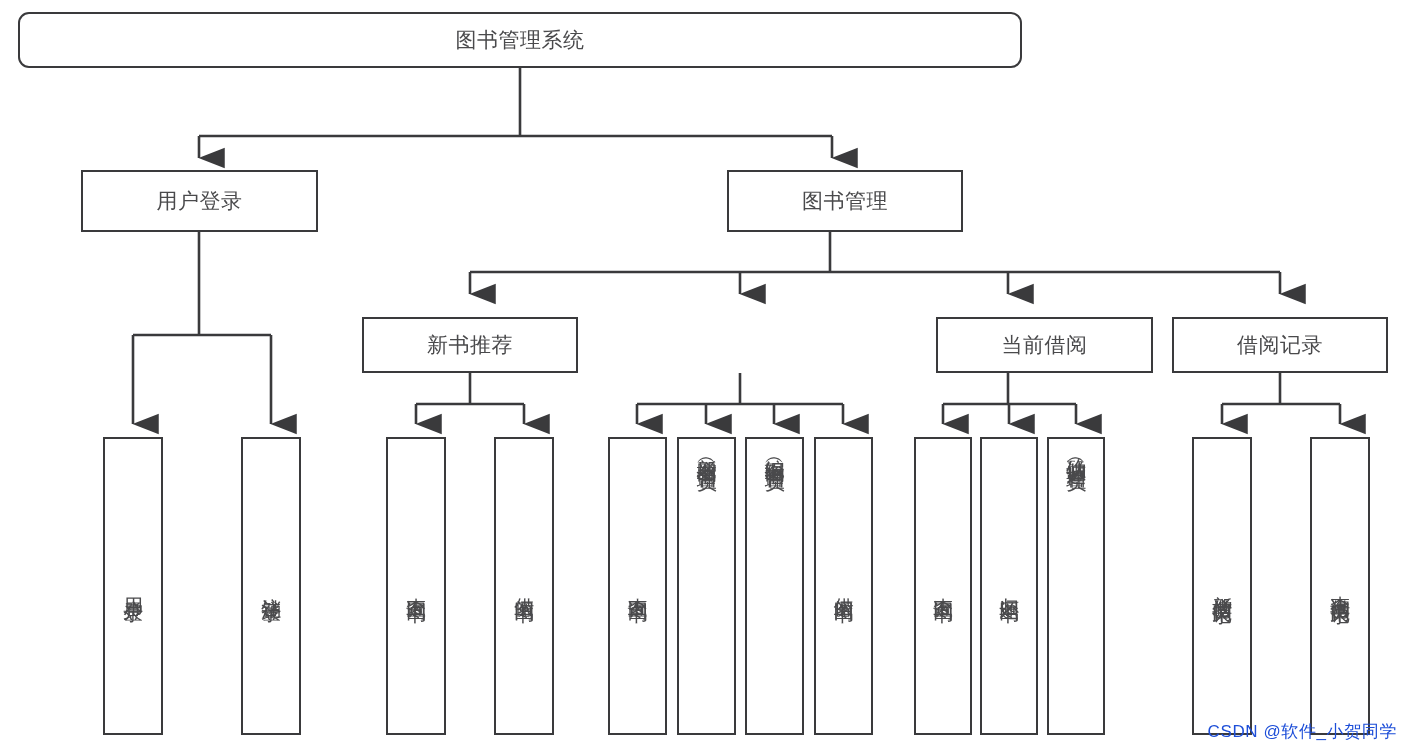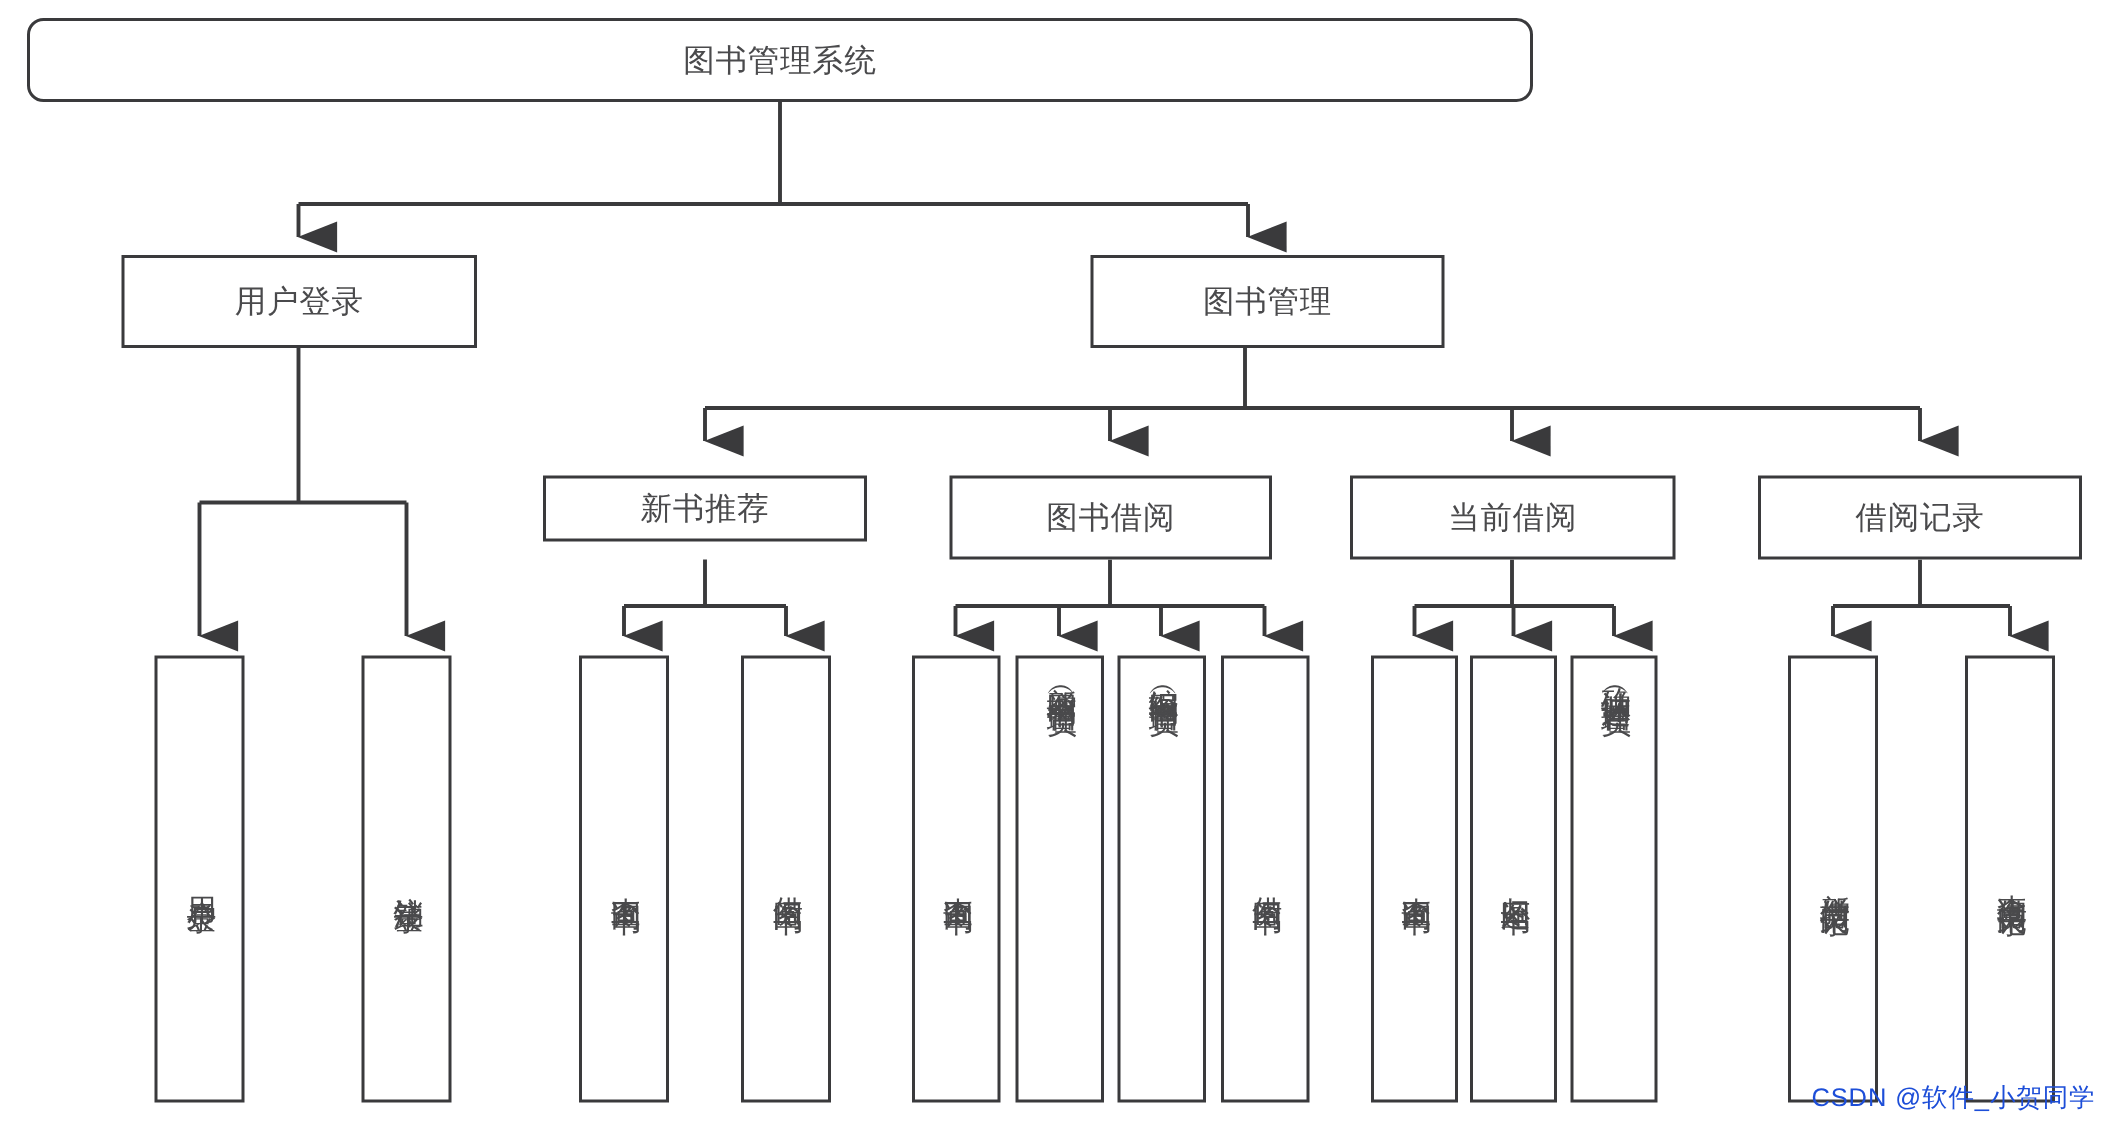--- a/index.html
+++ b/index.html
@@ -126,27 +126,24 @@
     <span class="node-label">图书管理系统</span>
   </div>
 
   <div class="node horiz" style="left:81px; top:170px; width:237px; height:62px;">
     <span class="node-label">用户登录</span>
   </div>
   <div class="node horiz" style="left:727px; top:170px; width:236px; height:62px;">
     <span class="node-label">图书管理</span>
   </div>
 
-  <div class="node horiz" style="left:362px; top:317px; width:216px; height:44px;text-align:center;">
+  <div class="node horiz" style="left:362px; top:317px; width:216px; height:56px;text-align:center;">
     <span class="node-label">新书推荐</span>
   </div>
-  <div class="node horiz" style="left:633px; top:317px; width:215px; height:56px;">
-    <span class="node-label">图书借阅</span>
-  </div>
-  <div class="node horiz" style="left:900px; top:317px; width:217px; height:56px;">
+  <div class="node horiz" style="left:936px; top:317px; width:217px; height:56px;">
     <span class="node-label">当前借阅</span>
   </div>
   <div class="node horiz" style="left:1172px; top:317px; width:216px; height:56px;">
     <span class="node-label">借阅记录</span>
   </div>
 
   <div class="node vert" style="left:103px; top:437px; width:60px; height:298px;">
     <span class="node-label">用户登录</span>
   </div>
   <div class="node vert" style="left:241px; top:437px; width:60px; height:298px;">

